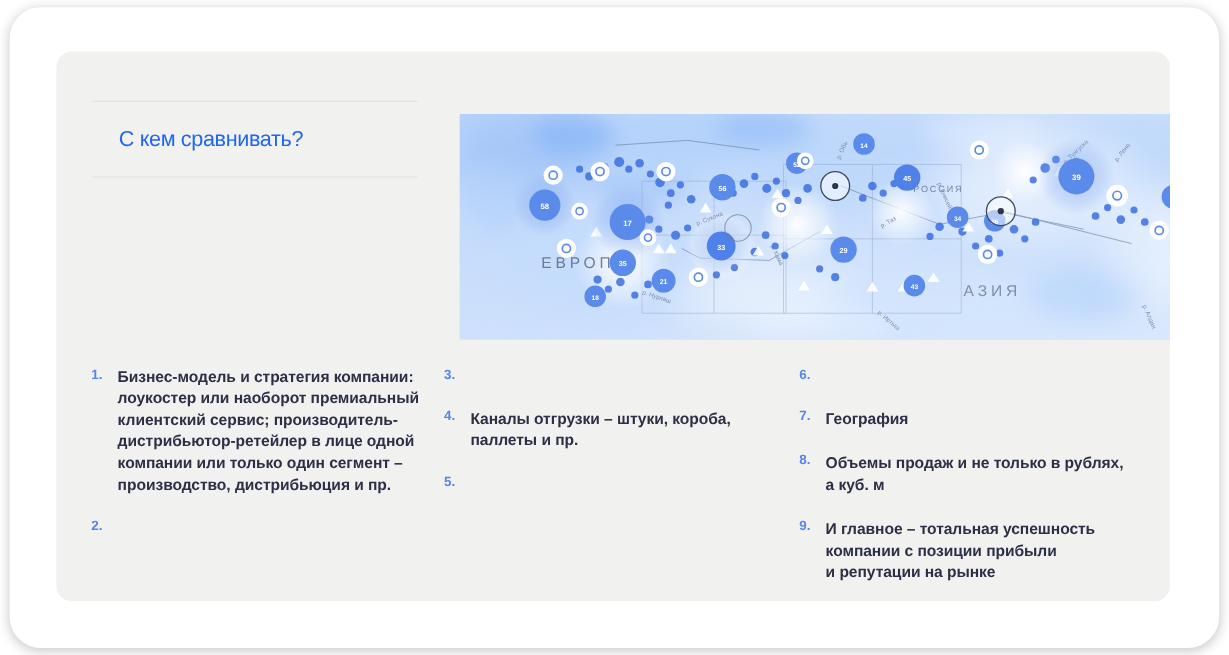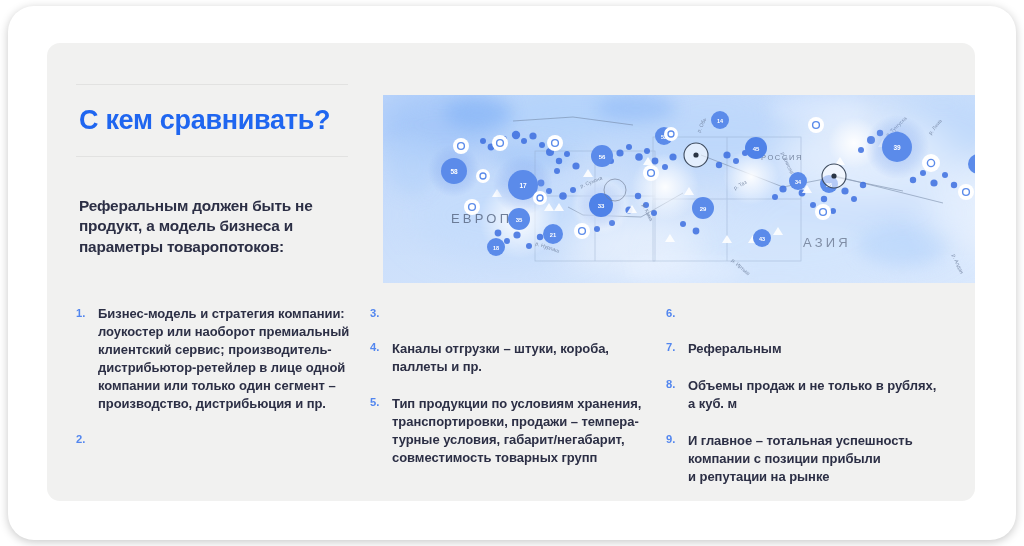--- a/index.html
+++ b/index.html
@@ -43,26 +43,27 @@
 
   .rule {
     height: 1px;
     background: #e2e2e1;
     width: 272px;
   }
   .rule-top { margin-bottom: 0; }
 
   .slide-title {
     color: #1f66f0;
-    font-size: 27px;
-    font-weight: 700;
+    font-size: 18px;
+    font-weight: 400;
     letter-spacing: -0.3px;
     line-height: 1;
     padding: 22px 0 22px 3px;
     white-space: nowrap;
+    margin-left: 20px;
   }
 
   .lead {
     margin-top: 39px;
     padding-left: 3px;
     color: #2c2f45;
     font-size: 15.4px;
     font-weight: 700;
     line-height: 1.33;
     letter-spacing: -0.2px;
@@ -118,23 +119,20 @@
 </head>
 <body>
 
 <div class="frame">
   <div class="slide-card">
 
     <div class="left-col">
       <div class="rule rule-top"></div>
       <h1 class="slide-title">С кем сравнивать?</h1>
       <div class="rule rule-bottom"></div>
-      <p class="lead">Реферальным должен быть
-не продукт, а модель бизнеса
-и параметры товаропотоков:</p>
     </div>
 
     <div class="map-wrap">
       <svg class="map-svg" viewBox="0 0 597 188" xmlns="http://www.w3.org/2000/svg">
         <defs>
           <radialGradient id="hot" cx="50%" cy="50%" r="50%">
             <stop offset="0%" stop-color="#ffffff" stop-opacity="0.95"></stop>
             <stop offset="55%" stop-color="#ffffff" stop-opacity="0.45"></stop>
             <stop offset="100%" stop-color="#ffffff" stop-opacity="0"></stop>
           </radialGradient>
@@ -428,34 +426,30 @@
         <div class="li">
           <span class="li-num">3.</span>
         </div>
         <div class="li">
           <span class="li-num">4.</span>
           <span class="li-txt">Каналы отгрузки – штуки, короба,
 паллеты и пр.</span>
         </div>
         <div class="li">
           <span class="li-num">5.</span>
-          <span class="li-txt">Тип продукции по условиям хранения,
-транспортировки, продажи – темпера-
-турные условия, габарит/негабарит,
-совместимость товарных групп</span>
         </div>
       </div>
 
       <div class="list-col">
         <div class="li">
           <span class="li-num">6.</span>
         </div>
         <div class="li">
           <span class="li-num">7.</span>
-          <span class="li-txt">Реферальным</span>
+          <span class="li-txt">География</span>
         </div>
         <div class="li">
           <span class="li-num">8.</span>
           <span class="li-txt">Объемы продаж и не только в рублях,
 а куб. м</span>
         </div>
         <div class="li">
           <span class="li-num">9.</span>
           <span class="li-txt">И главное – тотальная успешность
 компании с позиции прибыли

